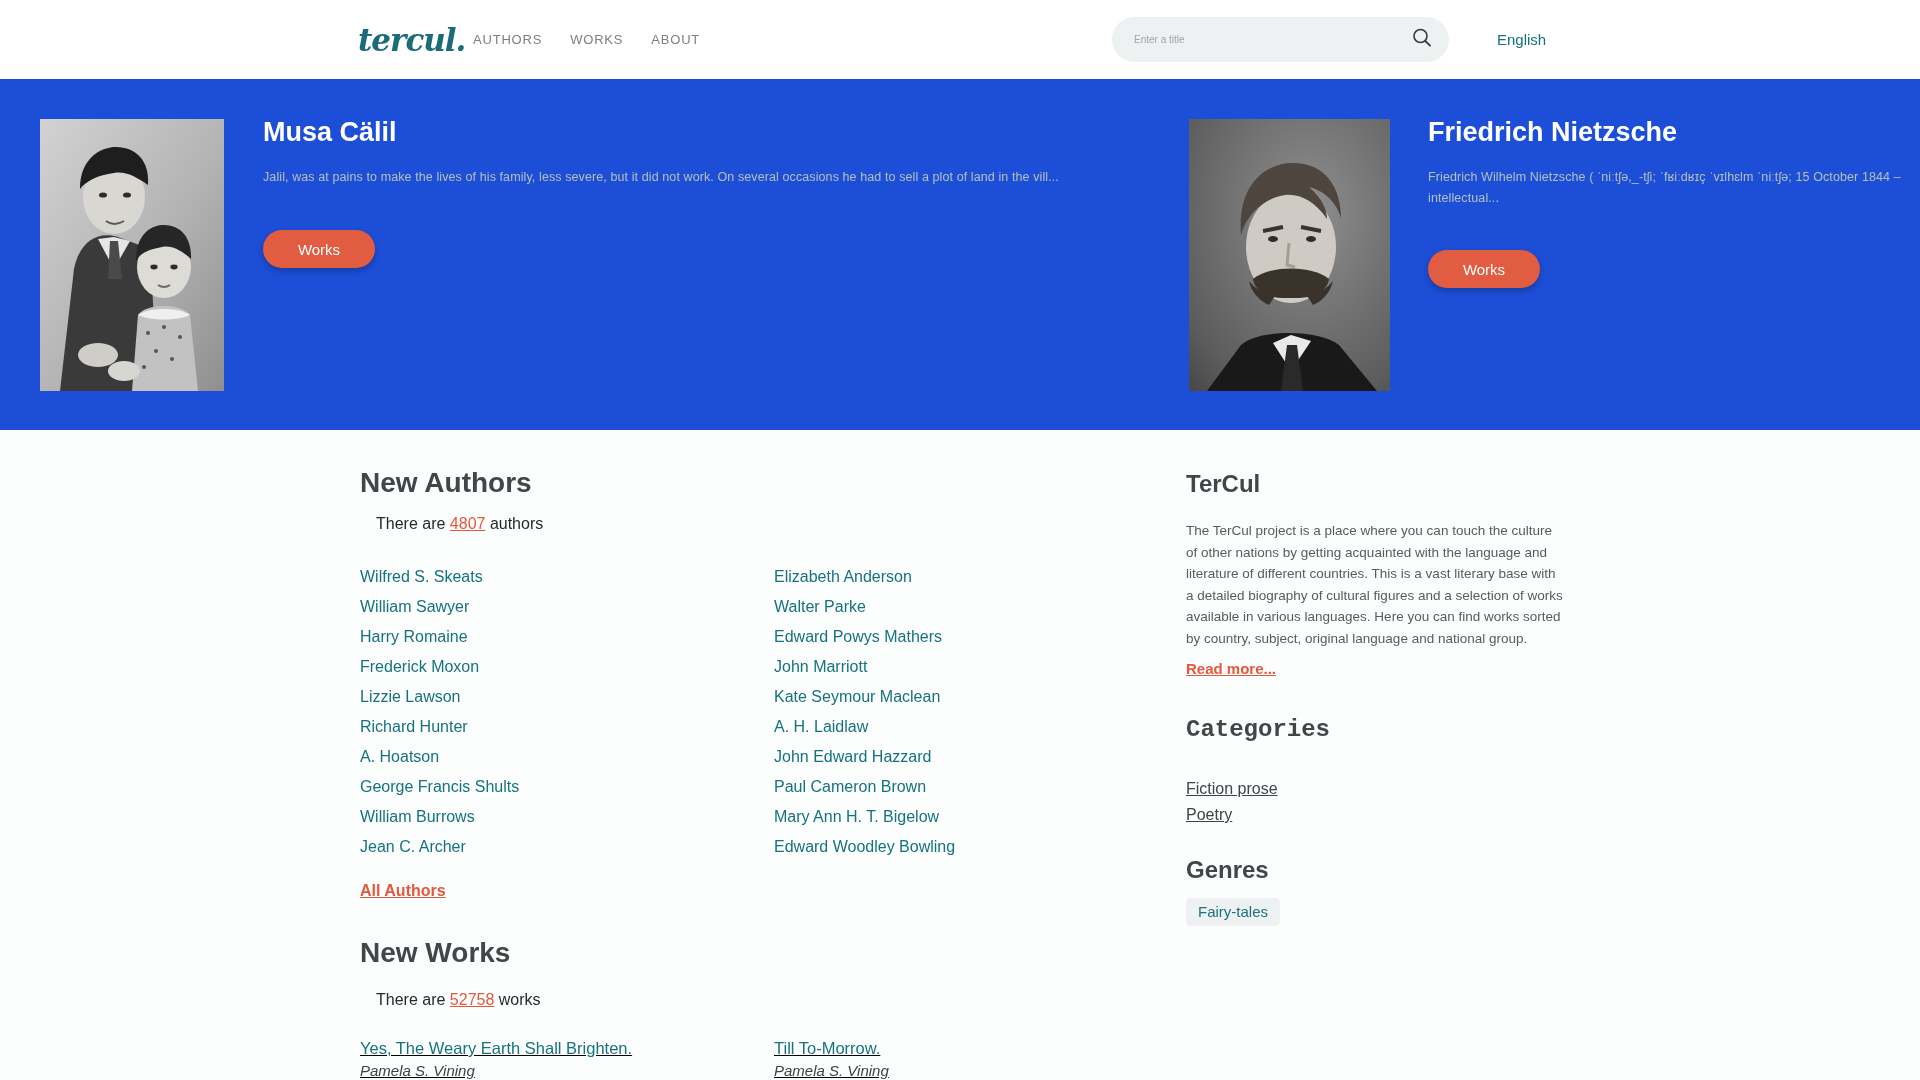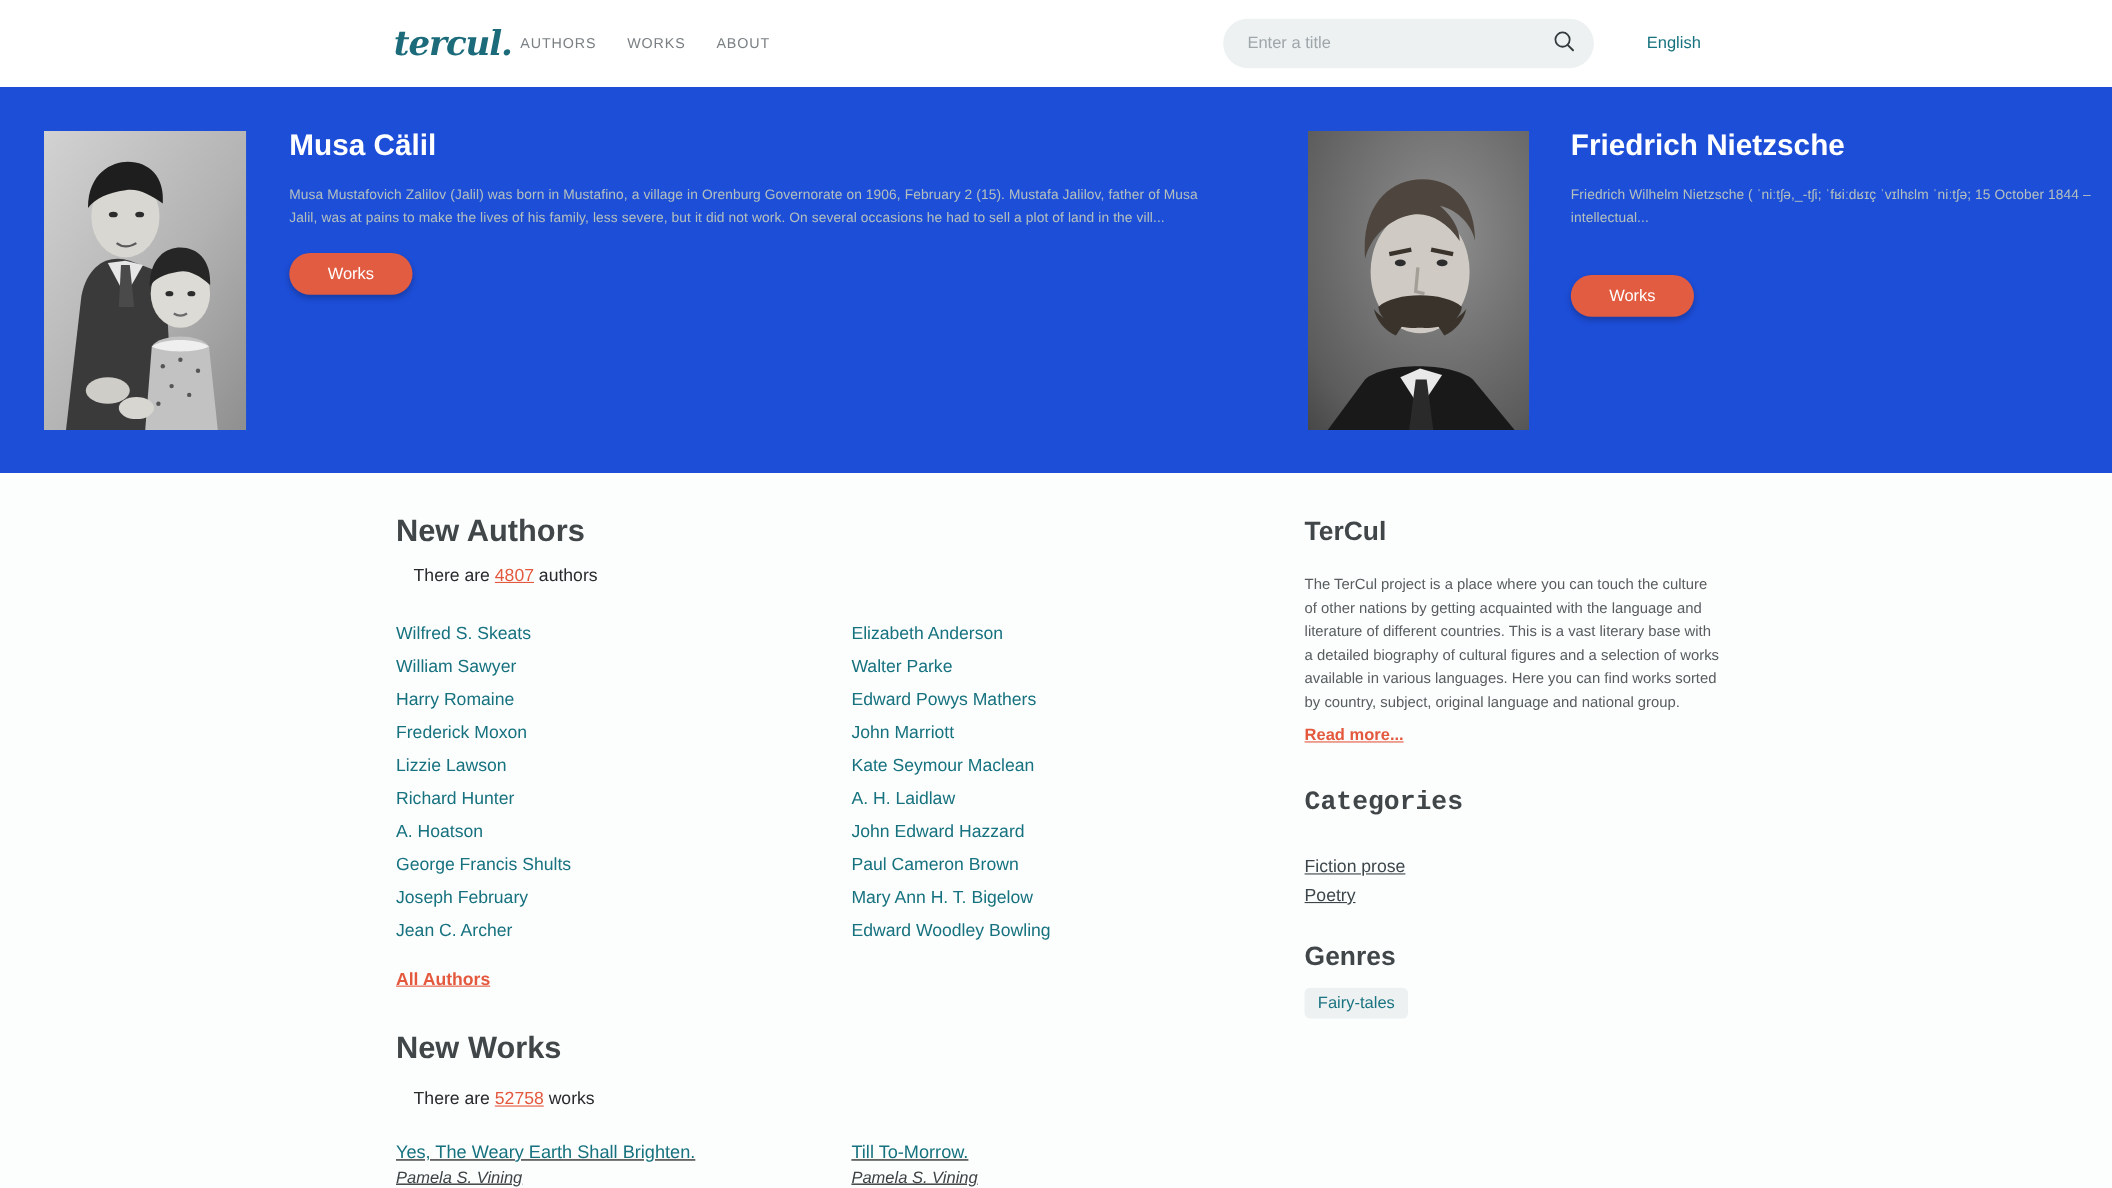--- a/index.html
+++ b/index.html
@@ -10,21 +10,21 @@
   
   .header { position:absolute; left:0; top:0; width:1920px; height:79px; background:#ffffff; z-index:3; }
   .logo { position:absolute; left:358px; top:0; height:79px; display:flex; align-items:center;
           font-family:"DejaVu Serif", serif; font-style:italic; font-weight:bold; font-size:31px;
           color:#1c6b7a; text-decoration:none; letter-spacing:-1px; }
   .nav { position:absolute; left:473px; top:0; height:79px; display:flex; align-items:center; gap:28px; }
   .nav a { font-size:13px; letter-spacing:0.8px; color:#7b8084; text-decoration:none; }
   .search-pill { position:absolute; left:1112px; top:17px; width:337px; height:45px;
                  background:#edf1f1; border-radius:23px; display:flex; align-items:center; }
   .search-pill input { flex:1; border:none; outline:none; background:transparent; padding:0 8px 0 22px;
-                       font-size:15px; color:#3c4245; font-family:"Liberation Sans", sans-serif; }
+                       font-size:10px; color:#3c4245; font-family:"Liberation Sans", sans-serif; }
   .search-pill input::placeholder { color:#9fa6a9; }
   .search-btn { border:none; background:transparent; width:44px; height:45px; cursor:pointer;
                 display:flex; align-items:center; justify-content:center; padding-right:10px; }
   .lang { position:absolute; left:1497px; top:0; height:79px; display:flex; align-items:center;
           font-size:15px; color:#16727f; text-decoration:none; }
 
   
   .hero { position:absolute; left:0; top:79px; width:1920px; height:351px; background:#1d4ed8; overflow:hidden; }
   .slide { position:absolute; top:0; width:1149px; height:351px; }
   .slide--0 { left:0; }
@@ -143,21 +143,20 @@
             <circle cx="104" cy="248" r="2" fill="#555"></circle>
           <path d="M98 196 C110 202 138 202 150 196 C140 188 108 188 98 196 Z" fill="#efefef"></path>
 
           <ellipse cx="58" cy="236" rx="20" ry="12" fill="#cfcdc8"></ellipse>
           <ellipse cx="84" cy="252" rx="16" ry="10" fill="#d8d6d1"></ellipse>
         </svg>
       </div>
       <div class="slide-content">
         <h1 class="slide-title">Musa Cälil</h1>
         <div class="bio">
-          <div class="bio-line">Musa Mustafovich Zalilov (Jalil) was born in Mustafino, a village in Orenburg Governorate on 1906, February 2 (15). Mustafa Jalilov, father of Musa</div>
           <div class="bio-line">Jalil, was at pains to make the lives of his family, less severe, but it did not work. On several occasions he had to sell a plot of land in the vill...</div>
         </div>
         <button class="works-btn">Works</button>
       </div>
     </article>
 
     <article class="slide slide--1">
       <div class="photo">
         <svg width="201" height="272" viewBox="0 0 201 272" aria-hidden="true">
           <defs>
@@ -211,21 +210,21 @@
 
     <div class="authors-col authors-col--1">
       <a href="#">Wilfred S. Skeats</a>
       <a href="#">William Sawyer</a>
       <a href="#">Harry Romaine</a>
       <a href="#">Frederick Moxon</a>
       <a href="#">Lizzie Lawson</a>
       <a href="#">Richard Hunter</a>
       <a href="#">A. Hoatson</a>
       <a href="#">George Francis Shults</a>
-      <a href="#">Joseph February</a>
+      <a href="#">William Burrows</a>
       <a href="#">Jean C. Archer</a>
     </div>
     <div class="authors-col authors-col--2">
       <a href="#">Elizabeth Anderson</a>
       <a href="#">Walter Parke</a>
       <a href="#">Edward Powys Mathers</a>
       <a href="#">John Marriott</a>
       <a href="#">Kate Seymour Maclean</a>
       <a href="#">A. H. Laidlaw</a>
       <a href="#">John Edward Hazzard</a>

